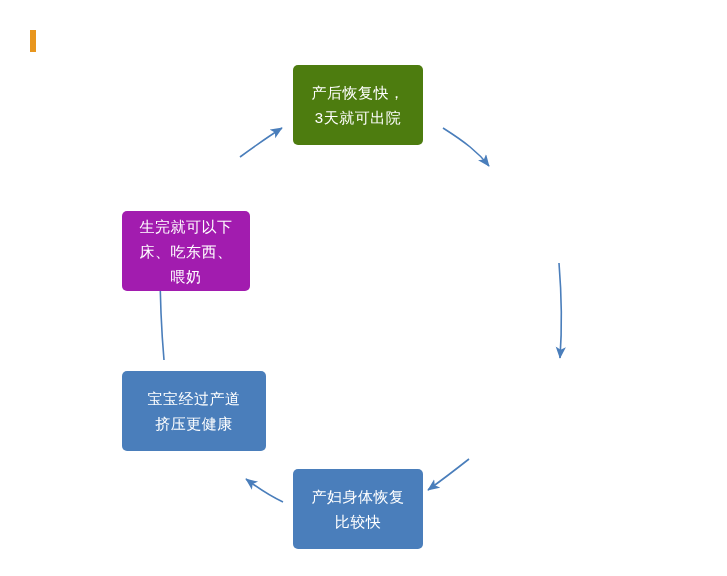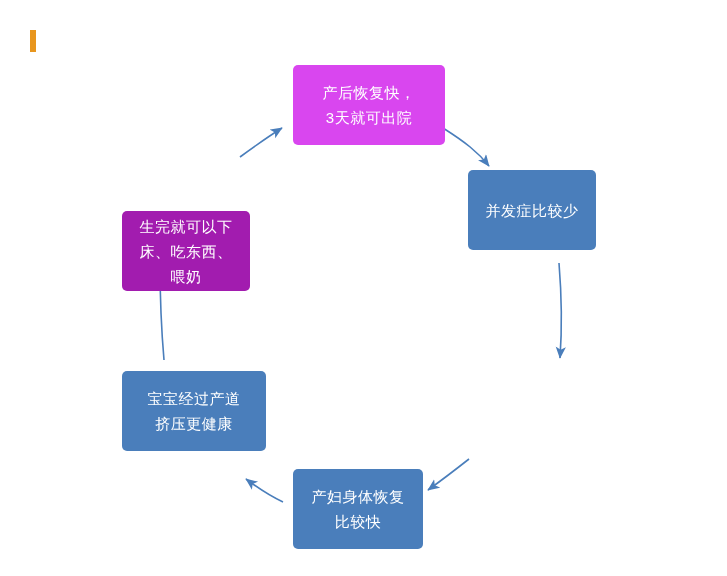--- a/index.html
+++ b/index.html
@@ -92,23 +92,22 @@
       </defs>
       <g id="arrow-paths" fill="none" stroke="#4a7ebb" stroke-width="1.6">
           <path d="M 443 128 C 465 142 478 152 489 166" marker-end="url(#ah)"></path>
           <path d="M 559 263 C 562 300 562 330 560 358" marker-end="url(#ah)"></path>
           <path d="M 469 459 C 455 470 442 480 428 490" marker-end="url(#ah)"></path>
           <path d="M 283 502 C 270 496 258 488 246 479" marker-end="url(#ah)"></path>
           <path d="M 164 360 C 161 325 160 300 160 265" marker-end="url(#ah)"></path>
           <path d="M 240 157 C 255 146 266 138 282 128" marker-end="url(#ah)"></path>
         </g>
     </svg>
-  <div class="node" style="left: 293px; top: 65px; width: 152px; height: 80px; background: #d946ef; color: rgb(255, 255, 255);">产后恢复快，
+  <div class="node" style="left: 293px; top: 65px; width: 130px; height: 80px; background: #4d7c0f; color: rgb(255, 255, 255);">产后恢复快，
 3天就可出院</div>
-      <div class="node" style="left: 468px; top: 170px; width: 128px; height: 80px; background: rgb(74, 126, 187); color: rgb(255, 255, 255);">并发症比较少</div>
       <div class="node" style="left: 293px; top: 469px; width: 130px; height: 80px; background: rgb(74, 126, 187); color: rgb(255, 255, 255);">产妇身体恢复
 比较快</div>
       <div class="node" style="left: 122px; top: 371px; width: 144px; height: 80px; background: rgb(74, 126, 187); color: rgb(255, 255, 255);">宝宝经过产道
 挤压更健康</div>
       <div class="node" style="left: 122px; top: 170px; width: 128px; height: 80px; background: #a21caf; color: rgb(255, 255, 255); margin-top: 41px;">生完就可以下
 床、吃东西、
 喂奶</div>
     </div>
 
 </div>

